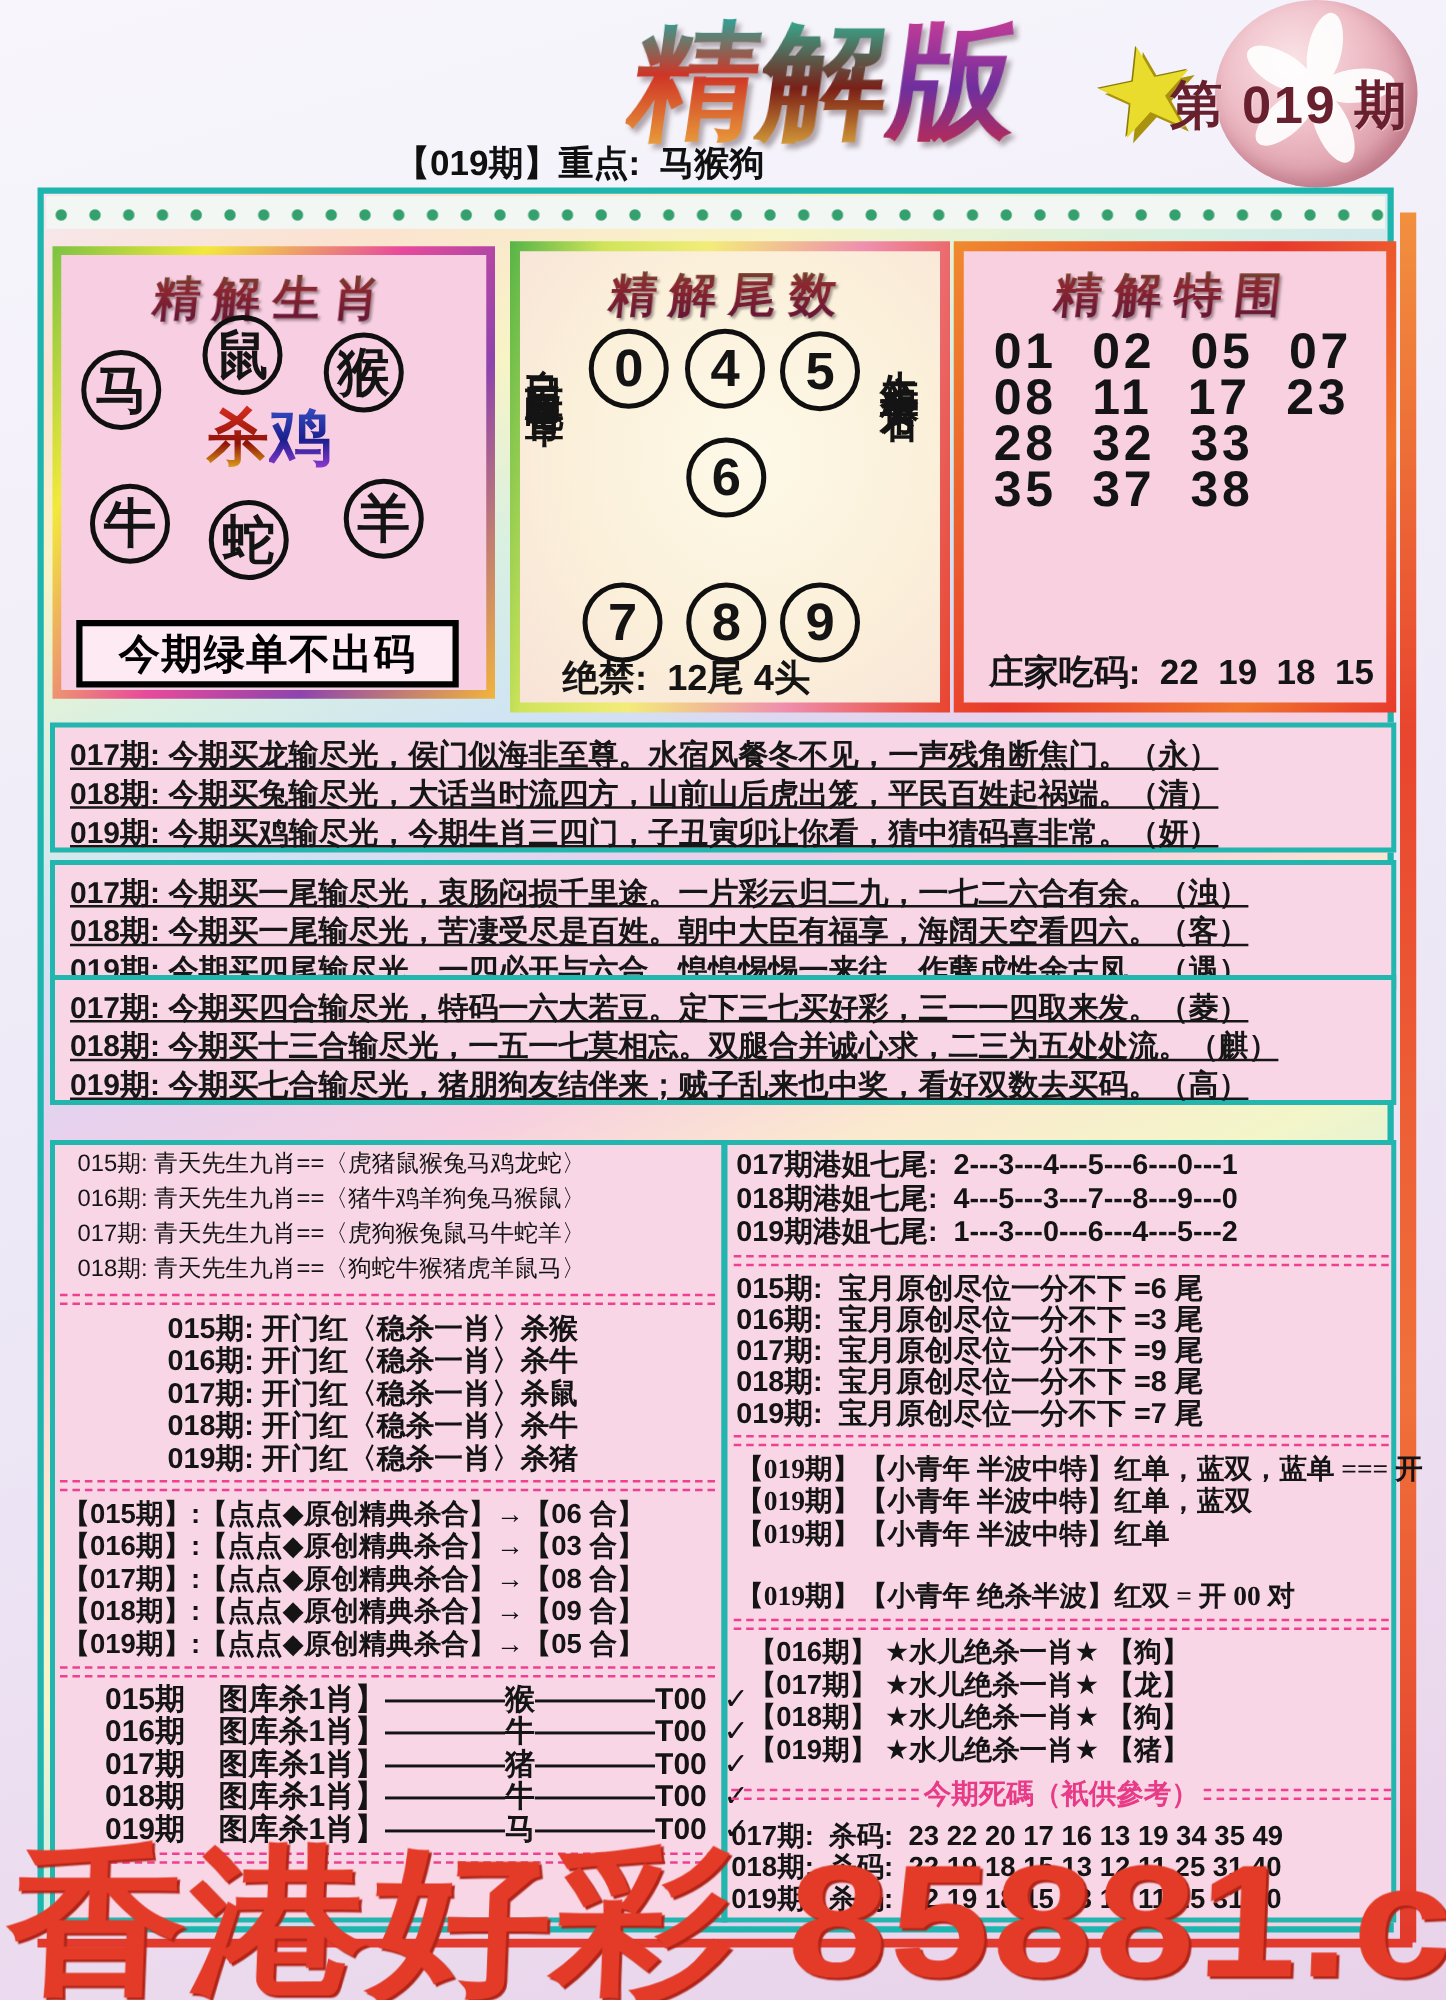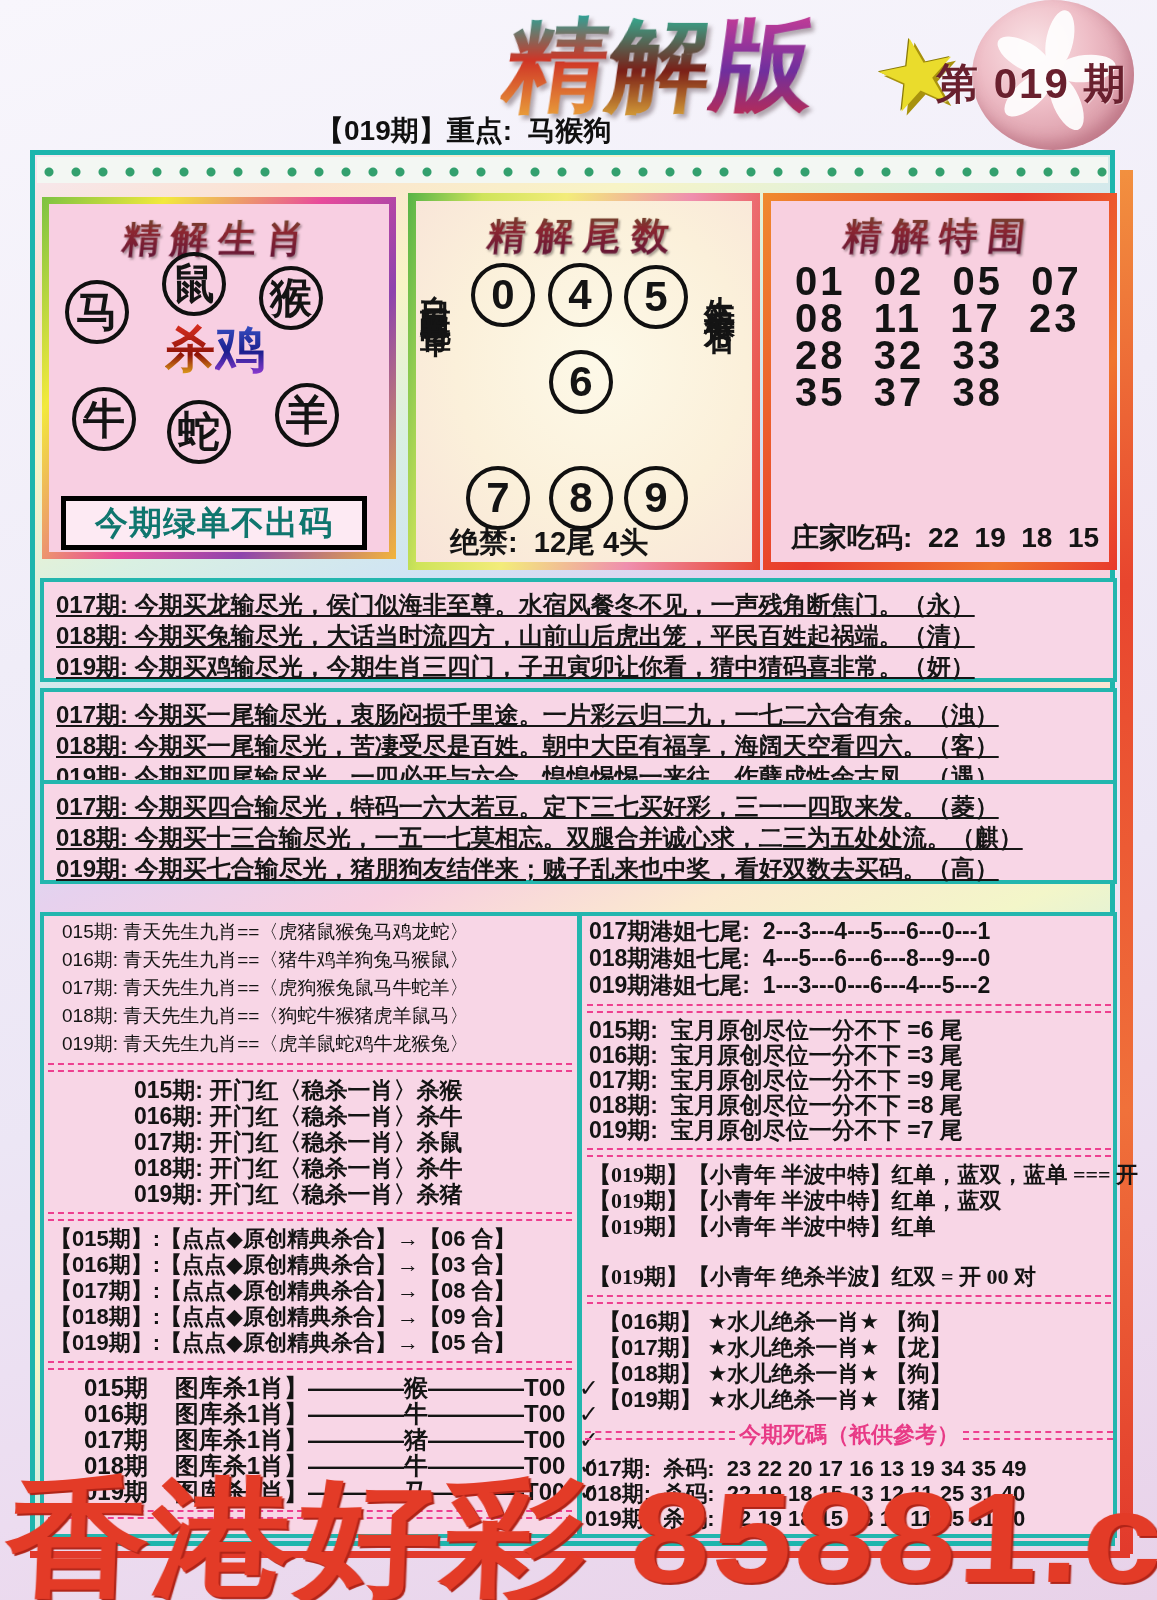--- a/index.html
+++ b/index.html
@@ -62,21 +62,21 @@
     display:flex;align-items:center;justify-content:center;
     font-size:42px;font-weight:900;color:#141414;line-height:1;background:transparent;}
   .kill-label{position:absolute;left:66px;top:120px;width:200px;text-align:center;
     font-size:50px;font-weight:900;line-height:1;white-space:nowrap;}
   .kill-label .k1{-webkit-background-clip:text;background-clip:text;color:transparent;
     background-image:linear-gradient(180deg,#e03022,#8f1408 60%,#e9b21e);}
   .kill-label .k2{-webkit-background-clip:text;background-clip:text;color:transparent;
     background-image:linear-gradient(180deg,#3a55c8,#1b1f8e 55%,#9a3cd8);}
   .green-note{position:absolute;left:12px;top:292px;width:306px;height:54px;box-sizing:border-box;
     border:5px solid #000;background:#fdeaf3;display:flex;align-items:center;justify-content:center;
-    font-size:33px;font-weight:900;color:#0f766e;letter-spacing:1px;}
+    font-size:33px;font-weight:900;color:#000000;letter-spacing:1px;}
   .motto{position:absolute;writing-mode:vertical-rl;font-size:31px;font-weight:700;
     letter-spacing:5px;color:#141414;top:70px;height:250px;line-height:1;}
   .motto-l{left:4px;}
   .motto-r{left:288px;}
   .ban-line{position:absolute;left:34px;top:322px;font-size:29px;font-weight:800;color:#141414;text-align:right;}
   .spec-rows{position:absolute;left:24px;top:62px;}
   .spec-row{font-size:40px;font-weight:800;line-height:37px;letter-spacing:3px;color:#141414;}
   .banker-line{position:absolute;left:20px;top:318px;font-size:28px;font-weight:800;color:#141414;}
   
   .poem{left:40px;width:1077px;height:104px;box-sizing:border-box;
@@ -200,21 +200,20 @@
   </div>
 
   <div class="abs bottom-box"></div>
   <div class="abs col-divider"></div>
 
   <div class="abs col-left">
     <div class="jx">015期: 青天先生九肖==〈虎猪鼠猴兔马鸡龙蛇〉</div>
     <div class="jx">016期: 青天先生九肖==〈猪牛鸡羊狗兔马猴鼠〉</div>
     <div class="jx">017期: 青天先生九肖==〈虎狗猴兔鼠马牛蛇羊〉</div>
     <div class="jx">018期: 青天先生九肖==〈狗蛇牛猴猪虎羊鼠马〉</div>
-    <div class="jx">019期: 青天先生九肖==〈虎羊鼠蛇鸡牛龙猴兔〉</div>
     <div class="sep"></div>
     <div class="km">015期:  开门红〈稳杀一肖〉杀猴</div>
     <div class="km">016期:  开门红〈稳杀一肖〉杀牛</div>
     <div class="km">017期:  开门红〈稳杀一肖〉杀鼠</div>
     <div class="km">018期:  开门红〈稳杀一肖〉杀牛</div>
     <div class="km">019期:  开门红〈稳杀一肖〉杀猪</div>
     <div class="sep"></div>
     <div class="dd">【015期】:【点点◆原创精典杀合】→【06 合】</div>
     <div class="dd">【016期】:【点点◆原创精典杀合】→【03 合】</div>
     <div class="dd">【017期】:【点点◆原创精典杀合】→【08 合】</div>
@@ -224,21 +223,21 @@
     <div class="tk">015期    图库杀1肖】————猴————T00  ✓</div>
     <div class="tk">016期    图库杀1肖】————牛————T00  ✓</div>
     <div class="tk">017期    图库杀1肖】————猪————T00  ✓</div>
     <div class="tk">018期    图库杀1肖】————牛————T00  ✓</div>
     <div class="tk">019期    图库杀1肖】————马————T00  ✓</div>
     <div class="sep"></div>
   </div>
 
   <div class="abs col-right">
     <div class="gj">017期港姐七尾:  2---3---4---5---6---0---1</div>
-    <div class="gj">018期港姐七尾:  4---5---6---6---8---9---0</div>
+    <div class="gj">018期港姐七尾:  4---5---3---7---8---9---0</div>
     <div class="gj">019期港姐七尾:  1---3---0---6---4---5---2</div>
     <div class="sep"></div>
     <div class="by">015期:  宝月原创尽位一分不下 =6 尾</div>
     <div class="by">016期:  宝月原创尽位一分不下 =3 尾</div>
     <div class="by">017期:  宝月原创尽位一分不下 =9 尾</div>
     <div class="by">018期:  宝月原创尽位一分不下 =8 尾</div>
     <div class="by">019期:  宝月原创尽位一分不下 =7 尾</div>
     <div class="sep"></div>
     <div class="xq">【019期】【小青年 半波中特】红单，蓝双，蓝单 === 开</div>
     <div class="xq">【019期】【小青年 半波中特】红单，蓝双</div>

